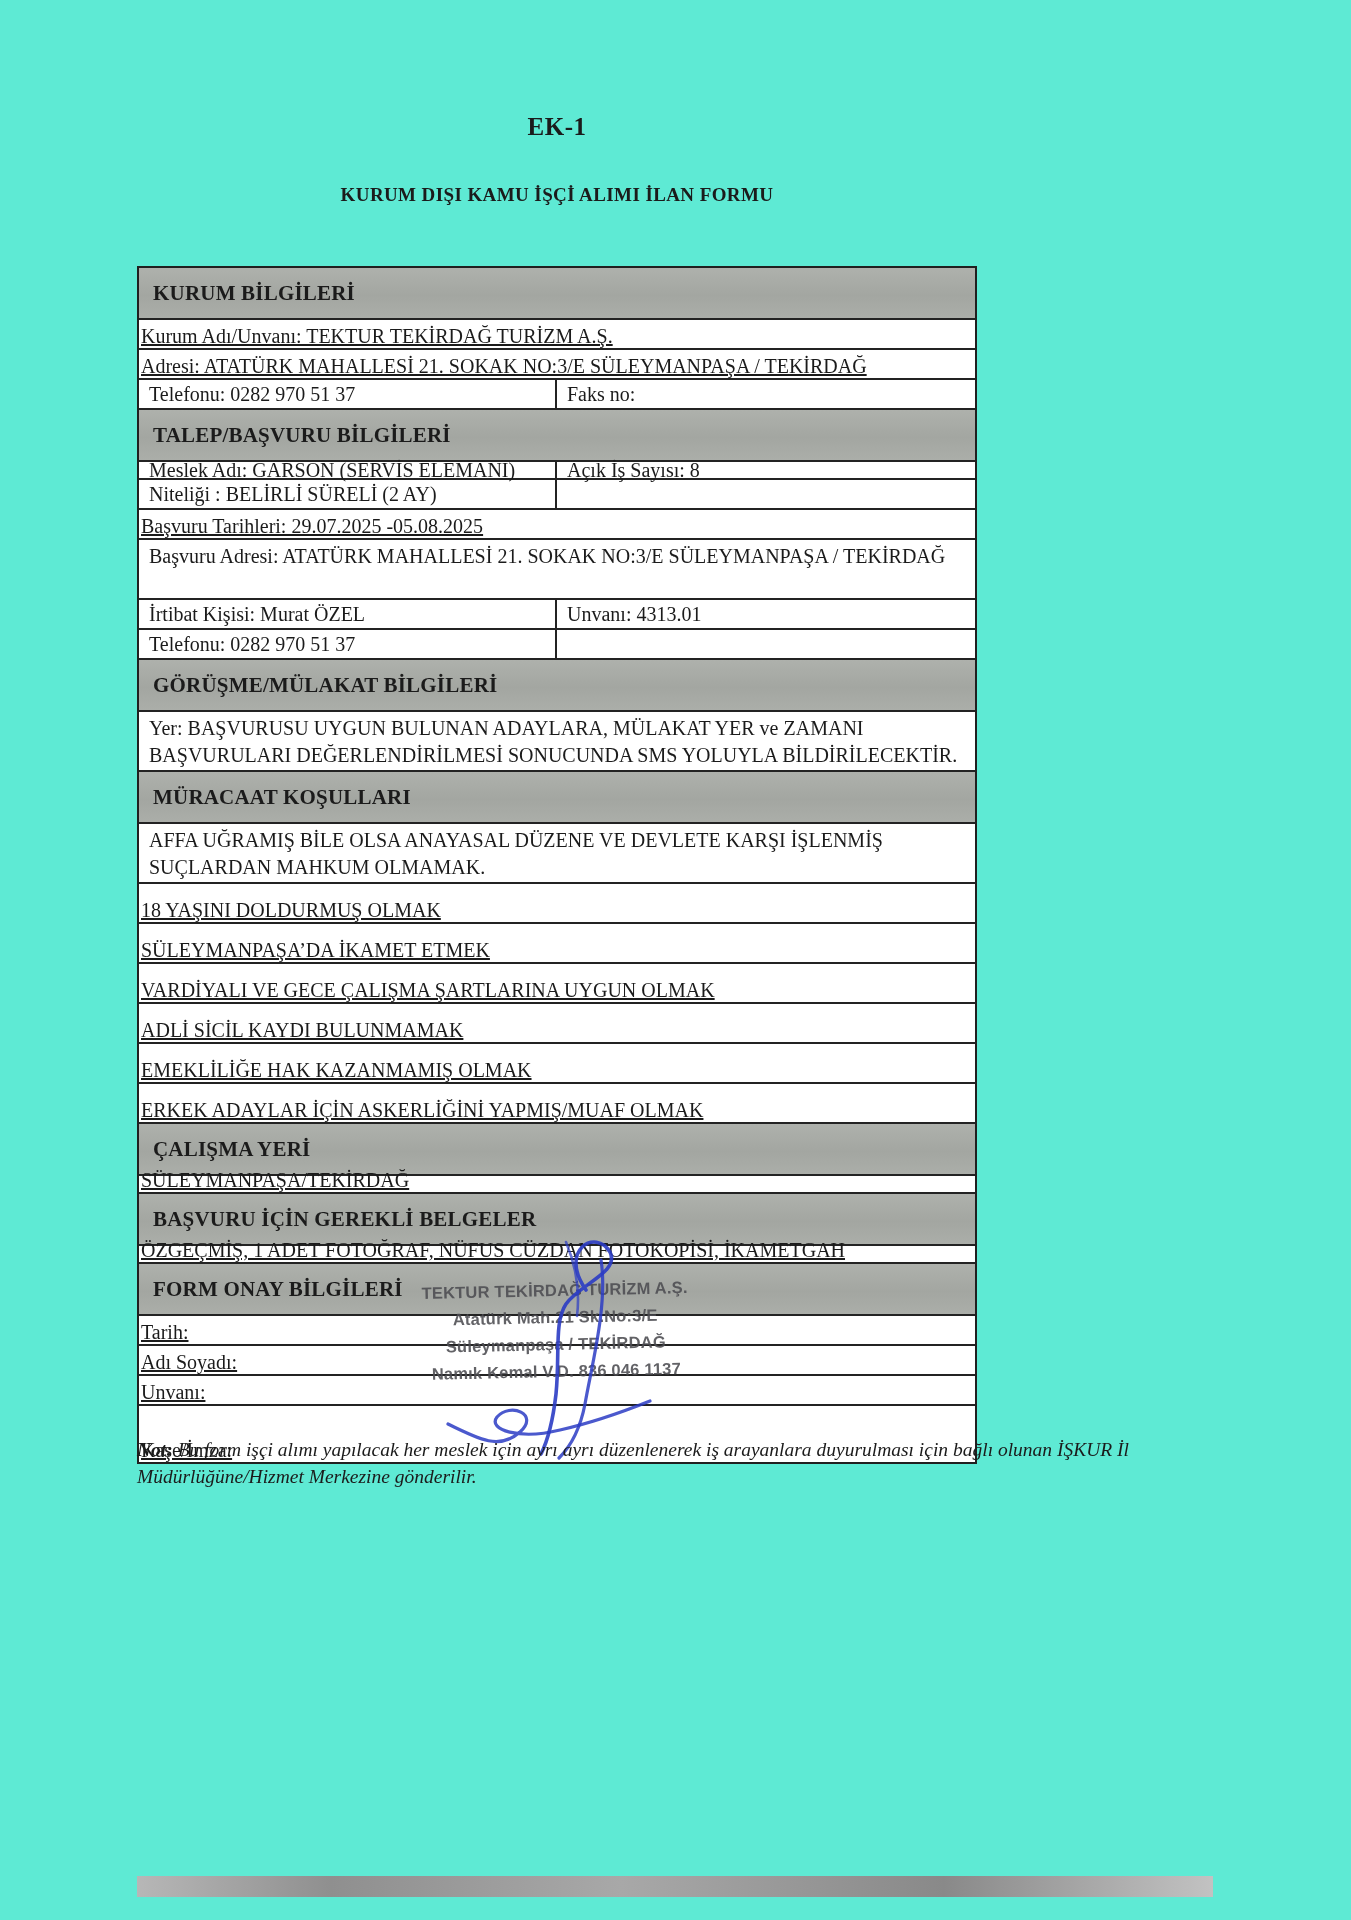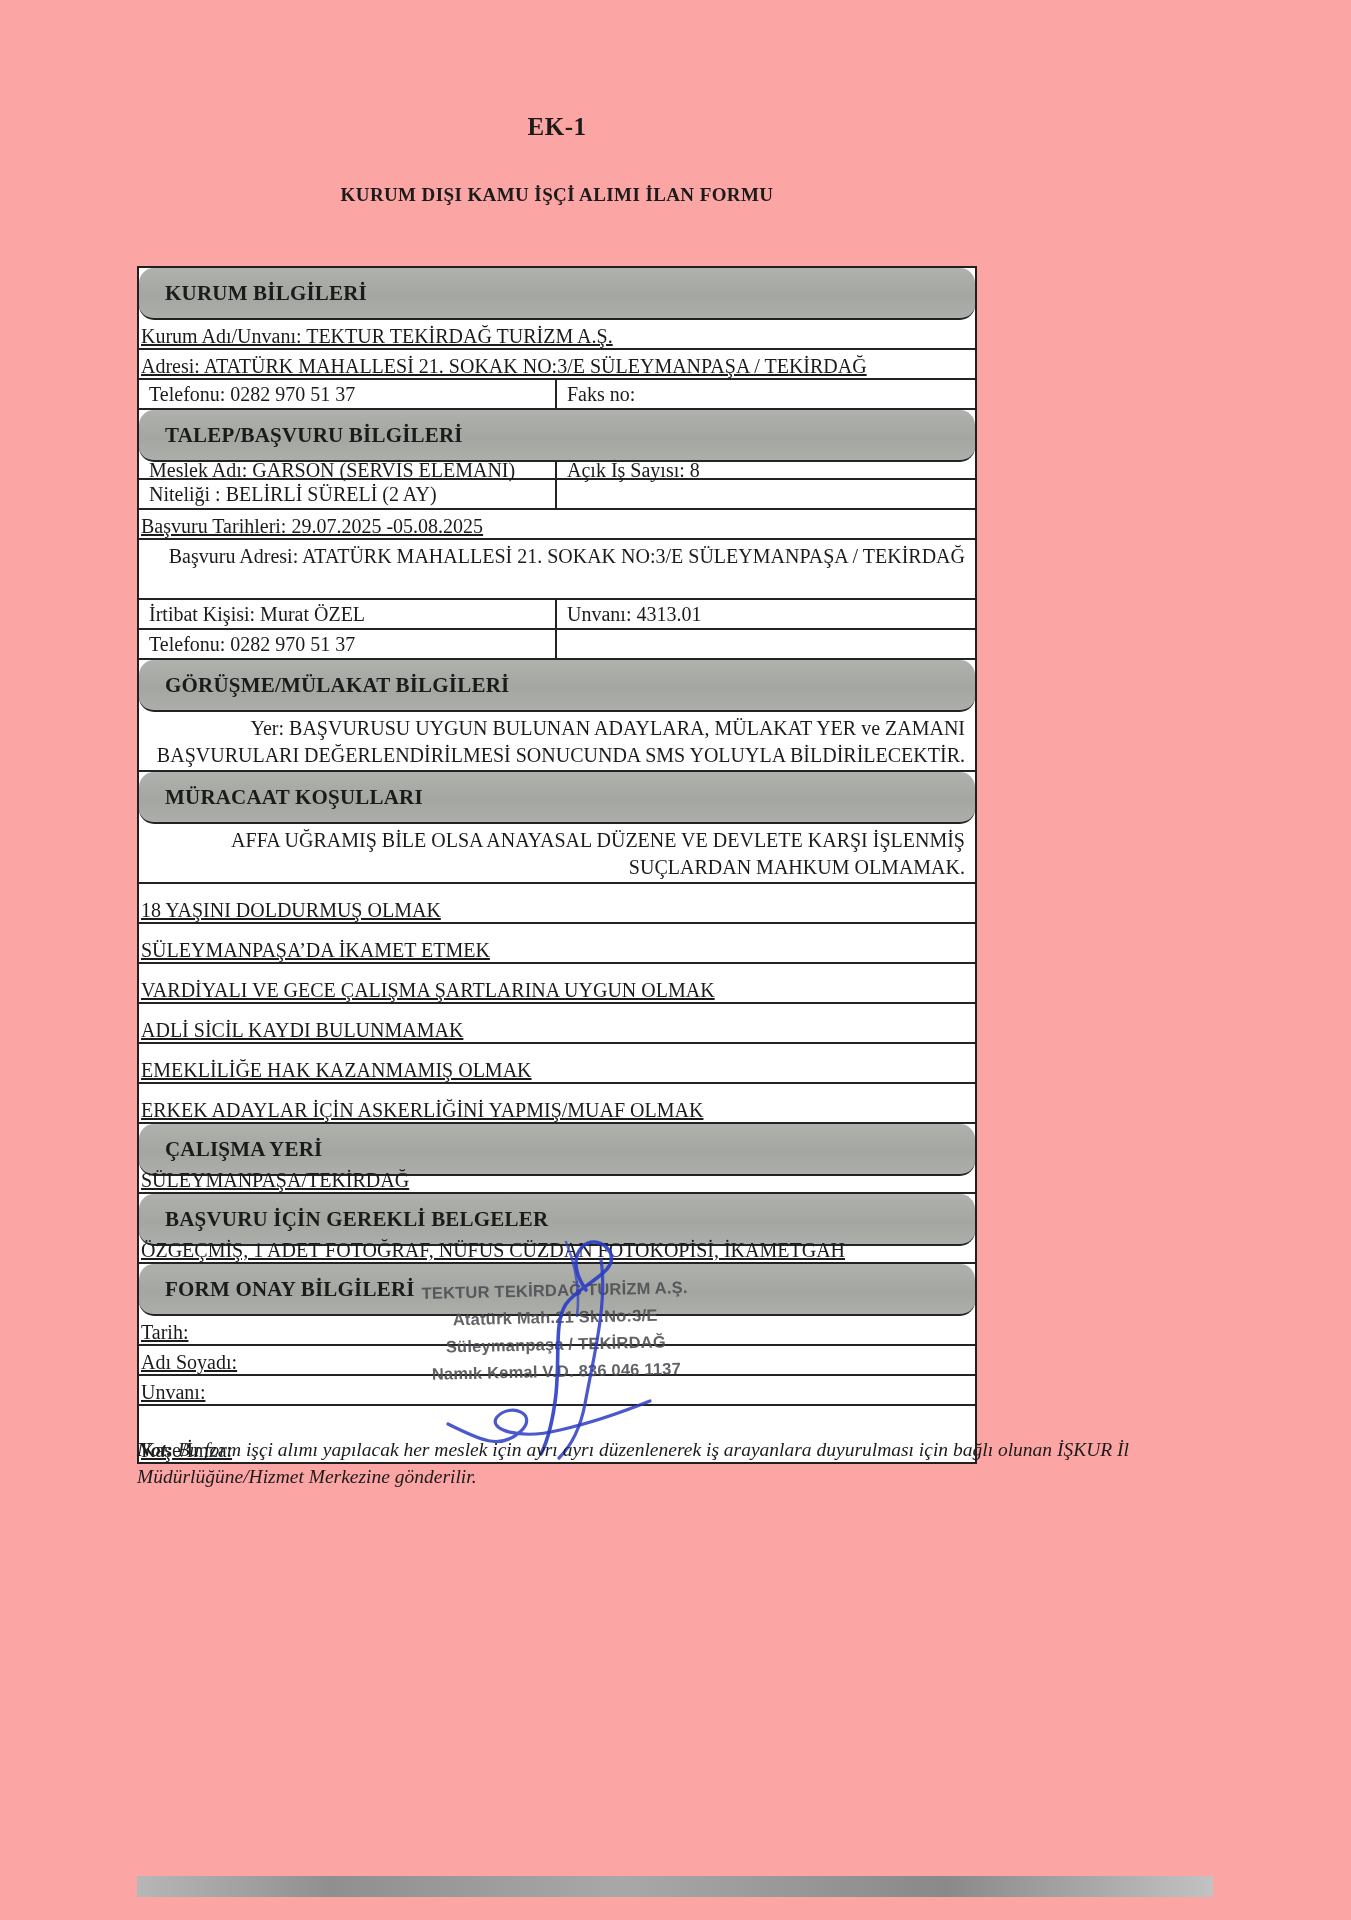--- a/index.html
+++ b/index.html
@@ -1,45 +1,44 @@
 <!DOCTYPE html>
 <html lang="tr"><head>
 <meta charset="utf-8">
 <style>
   html,body{margin:0;padding:0;background:#ffffff;}
   .page{
     position:relative;
     width:1351px;height:1920px;
-    background:#fca5a5;
+    background:#5eead4;
     font-family:"Liberation Serif", serif;
     color:#1b1b1b;
     overflow:hidden;
   }
   .doc-code{
     position:absolute;top:113px;left:137px;width:840px;
     text-align:center;font-size:25px;font-weight:bold;letter-spacing:.5px;
   }
   .form-title{
     position:absolute;top:184px;left:137px;width:840px;
     text-align:center;font-size:19px;font-weight:bold;letter-spacing:.4px;
   }
   .doc-table{
     position:absolute;top:266px;left:137px;width:840px;
     border:2px solid #202020;background:#fff;box-sizing:border-box;
   }
   .tr{border-bottom:2px solid #232323;box-sizing:border-box;font-size:20px;}
   .tr:last-child{border-bottom:none;}
   .h28{height:40px;} .h30{height:30px;} .h31{height:18px;}
-  .h52{height:52px;} .h56{height:56px;} .h60{height:60px;text-align:right;}
+  .h52{height:52px;} .h56{height:56px;} .h60{height:60px;}
   .single{display:flex;align-items:flex-end;padding-left:2px;text-decoration:underline;}
   .sec{
-    display:flex;align-items:center;padding-left:26px;
+    display:flex;align-items:center;padding-left:14px;
     font-weight:bold;font-size:21px;letter-spacing:.2px;
     background:linear-gradient(180deg,#aeb1ac 0%,#a3a6a1 55%,#abaea9 100%);
-    border-radius:15px;
   }
   .split{display:flex;padding:0;}
   .cell{display:flex;align-items:center;padding-left:10px;box-sizing:border-box;}
   .cell-l{width:50%;border-right:2px solid #232323;}
   .cell-r{flex:1;}
   .ml{display:block;padding:3px 10px 0 10px;line-height:27px;}
   .stamp{
     position:absolute;left:403px;top:1277px;width:305px;
     text-align:center;
     font-family:"Liberation Sans", sans-serif;

